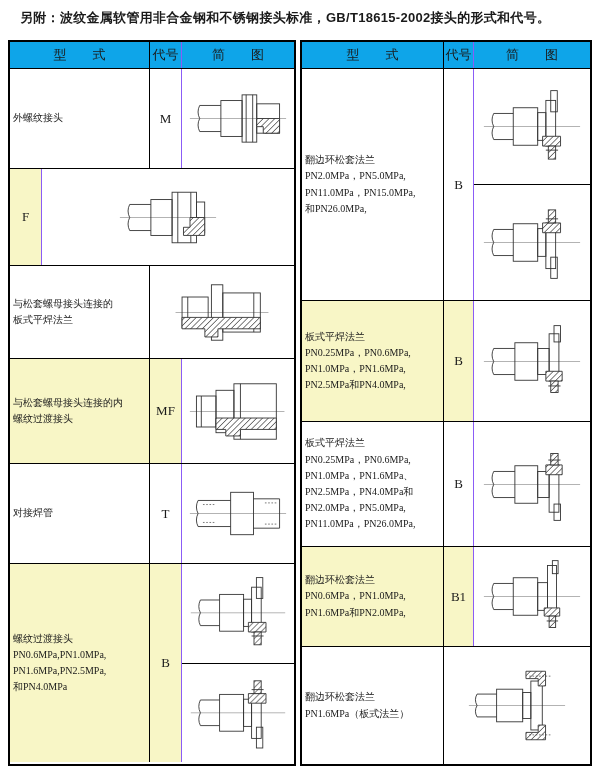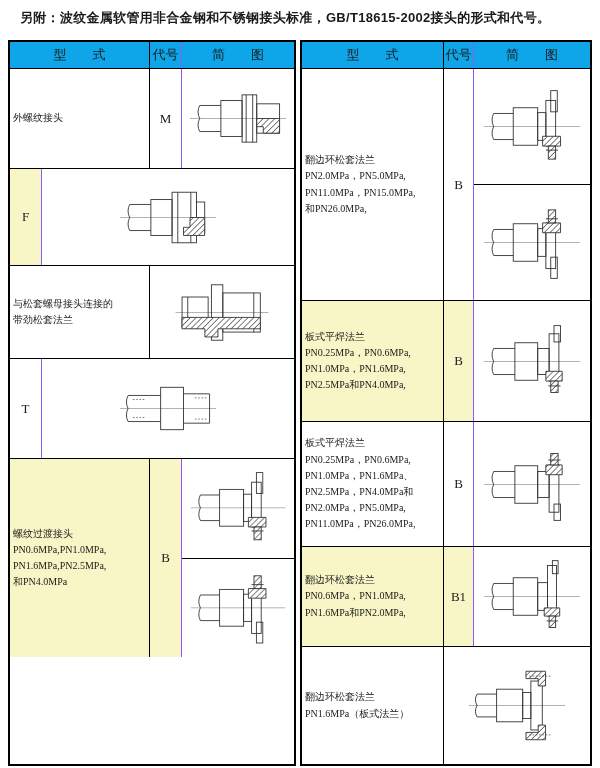--- a/index.html
+++ b/index.html
@@ -97,38 +97,57 @@
               <line x1="93" y1="15" x2="93" y2="77"></line>
           <rect x="100" y="27" width="10" height="38"></rect>
           <path class="ht" d="M92 46 h18 v22 h-26 v-10 h8 z"></path>
         </svg>
       </div>
         </div>
     </div>
 
     <div class="row" style="height:93px">
       <div class="cell c-type">与松套螺母接头连接的
-带劲松套法兰</div>
+板式平焊法兰</div>
       <div class="cell c-diag">
           <div class="sub">
         <svg class="diag" width="106" viewBox="0 0 130 92">
           <line class="cl" x1="8" y1="46" x2="122" y2="46"></line>
           <rect x="16" y="27" width="32" height="38"></rect>
           <line x1="23" y1="27" x2="23" y2="65"></line>
           <rect x="52" y="12" width="14" height="68"></rect>
           <rect x="66" y="22" width="46" height="48"></rect>
           <line x1="104" y1="22" x2="104" y2="70"></line>
           <path class="ht" d="M16 52 h96 v14 h-52 v10 h-16 v-10 h-28 z"></path>
         </svg>
       </div>
         </div>
     </div>
 
+    <div class="row hl" style="height:105px">
+      <div class="cell c-type">与松套螺母接头连接的内
+螺纹过渡接头</div>
+      <div class="cell c-code">MF</div>
+      <div class="cell c-diag">
+          <div class="sub">
+        <svg class="diag" width="106" viewBox="0 0 130 92">
+          <line class="cl" x1="6" y1="46" x2="122" y2="46"></line>
+          <rect x="14" y="27" width="24" height="38"></rect>
+          <line x1="20" y1="27" x2="20" y2="65"></line>
+          <rect x="38" y="20" width="22" height="52"></rect>
+          <rect x="60" y="12" width="52" height="68"></rect>
+          <line x1="68" y1="12" x2="68" y2="80"></line>
+          <path class="ht" d="M38 54 h74 v14 h-44 v8 h-18 v-8 h-12 z"></path>
+        </svg>
+      </div>
+        </div>
+    </div>
 
     <div class="row" style="height:100px">
+      <div class="cell c-type">对接焊管</div>
       <div class="cell c-code">T</div>
       <div class="cell c-diag">
           <div class="sub">
         <svg class="diag" width="106" viewBox="0 0 130 92">
           <line class="cl" x1="6" y1="46" x2="124" y2="46"></line>
           <path d="M16 30 q-4 8 0 16 q-4 8 0 16"></path>
           <line x1="16" y1="30" x2="56" y2="30"></line>
               <line x1="16" y1="62" x2="56" y2="62"></line>
           <line class="dot" x1="22" y1="35" x2="38" y2="35"></line>
               <line class="dot" x1="22" y1="57" x2="38" y2="57"></line>

